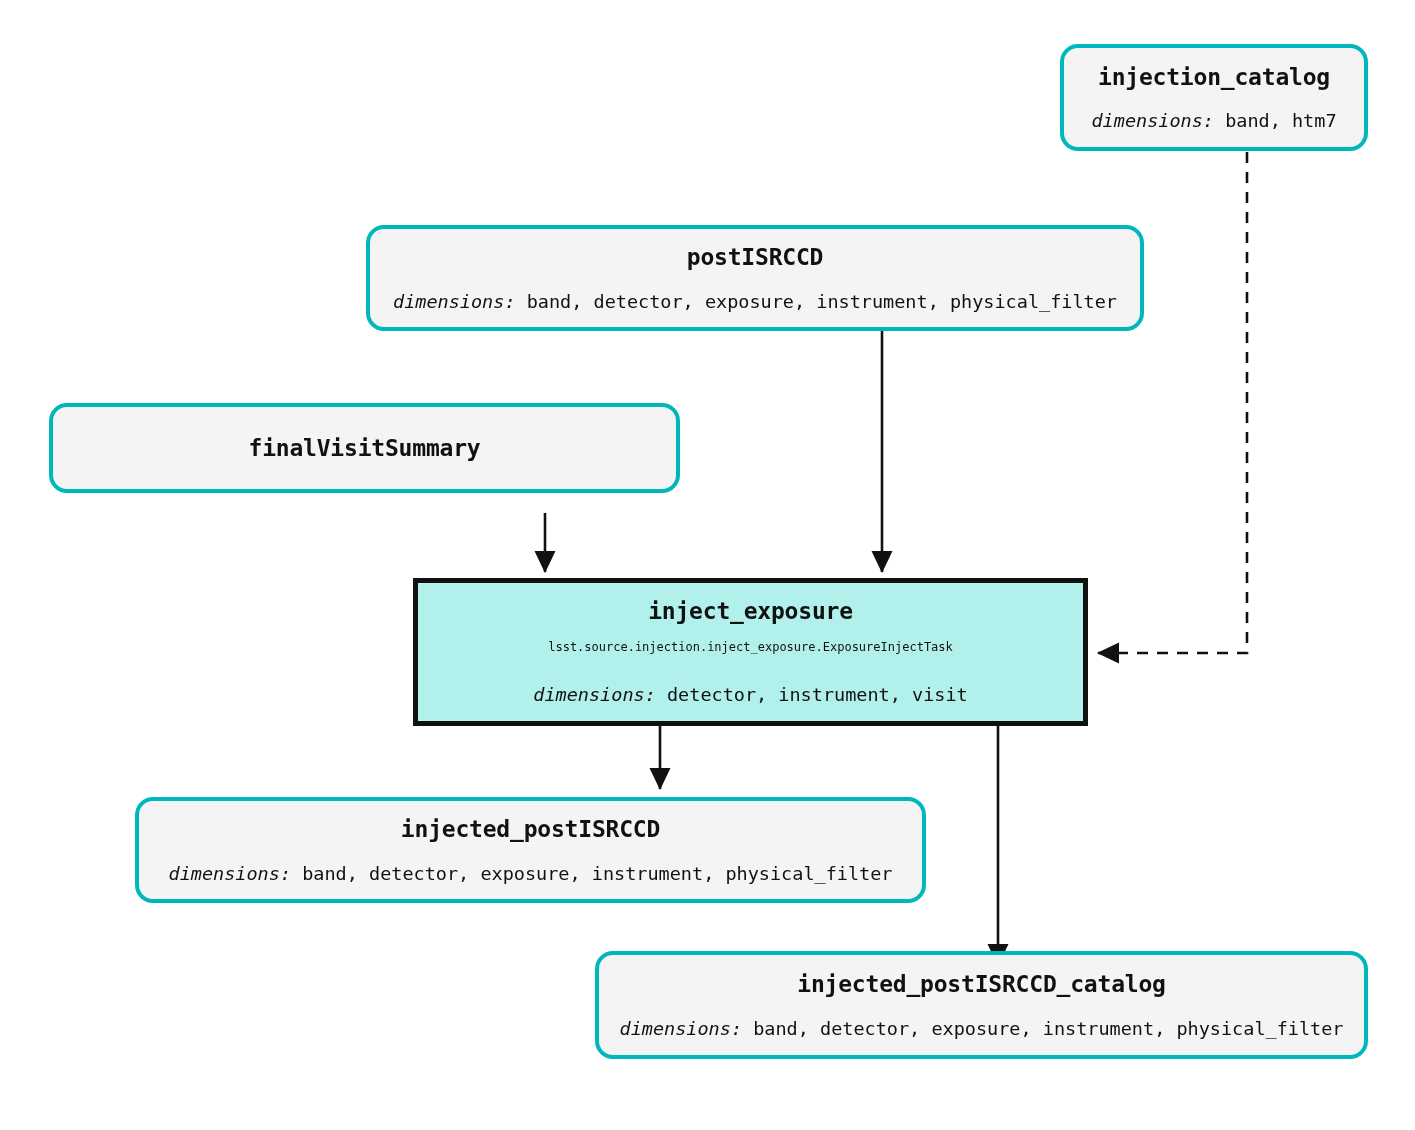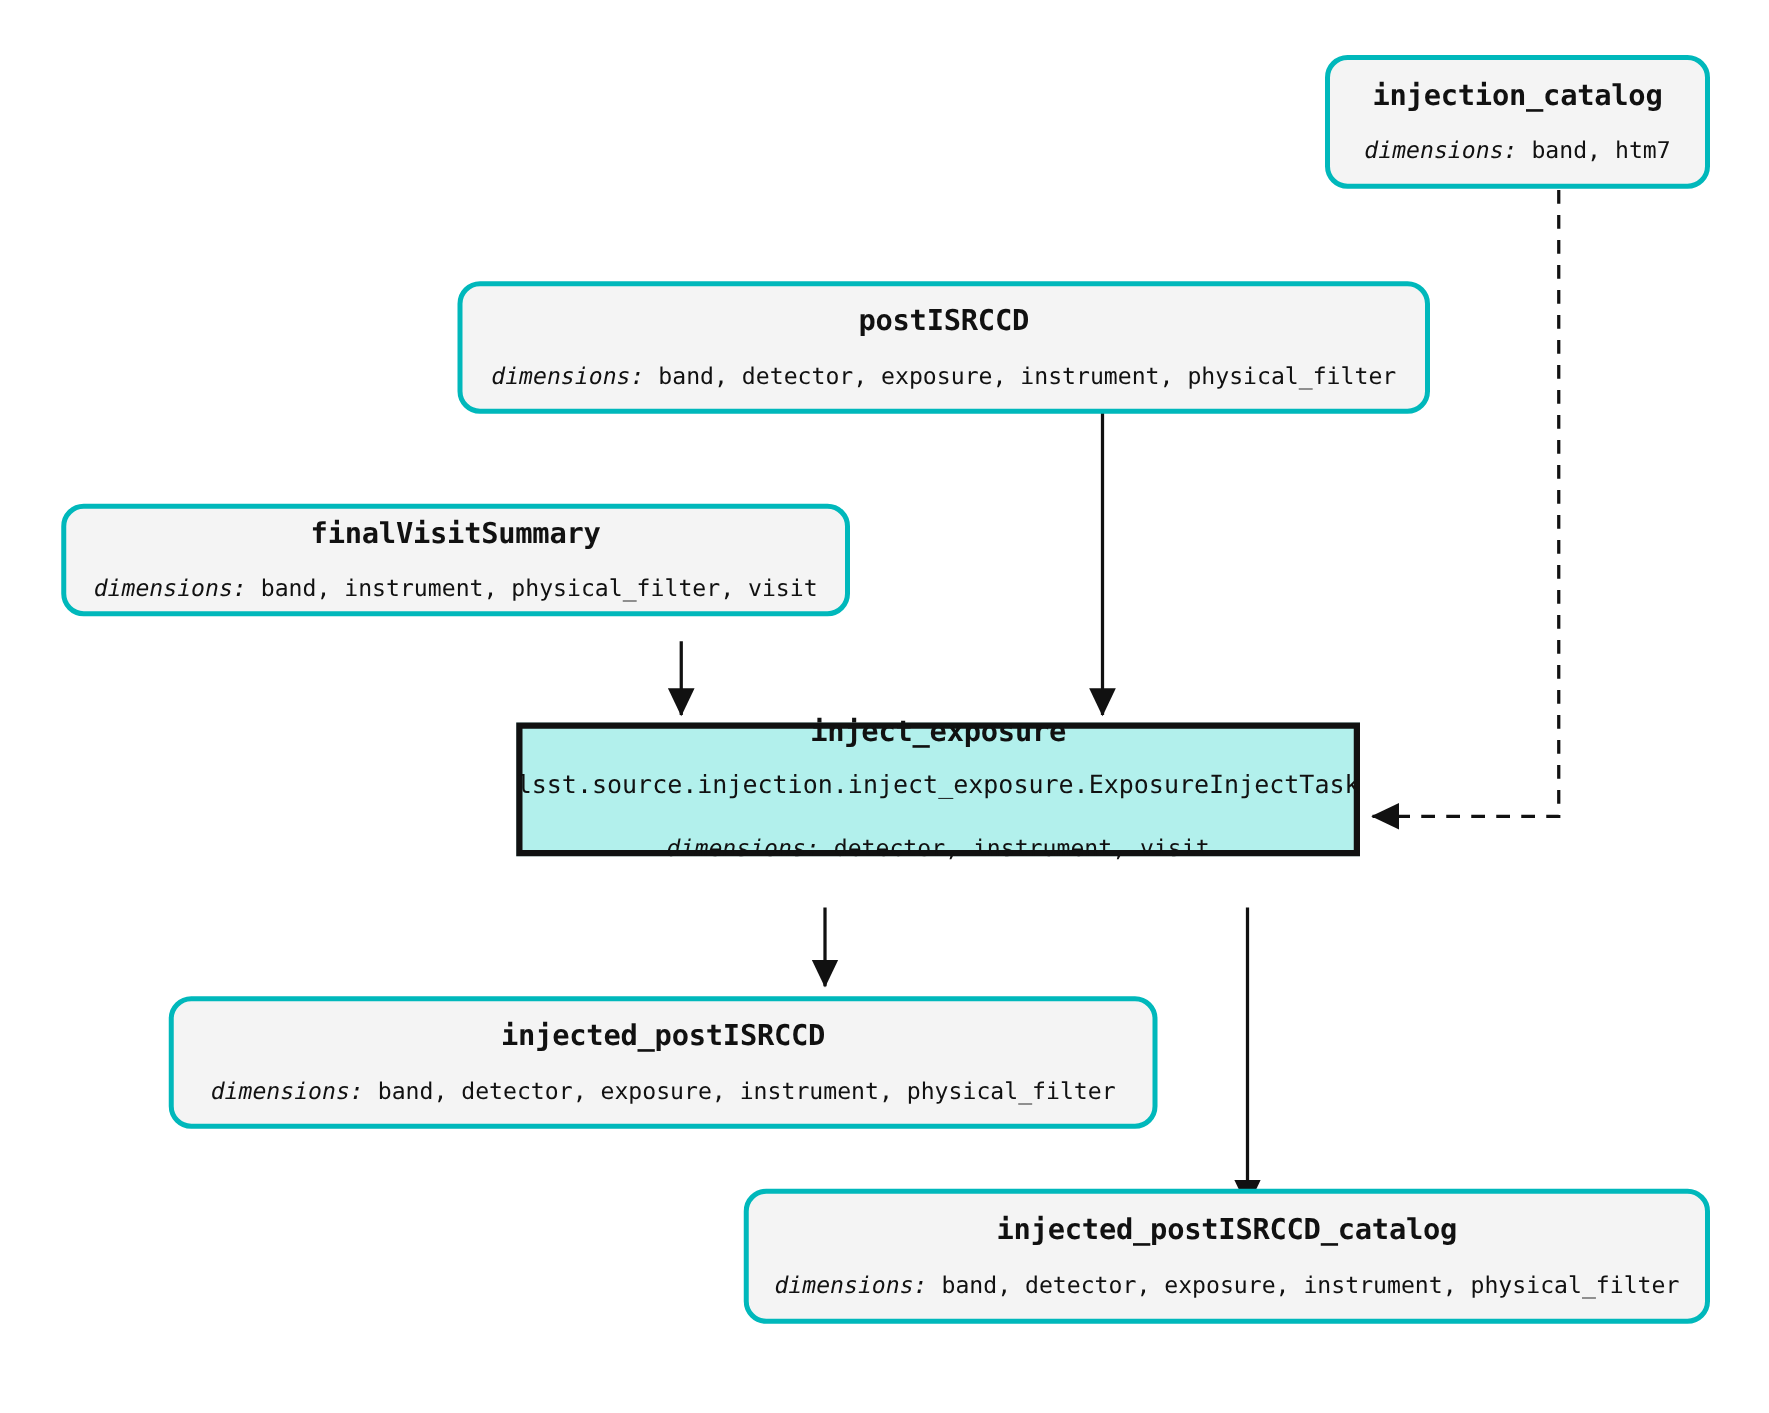--- a/index.html
+++ b/index.html
@@ -52,21 +52,21 @@
     color: #111111;
     letter-spacing: -0.2px;
     line-height: 1.15;
     white-space: nowrap;
   }
   .node.task .node-title {
     font-size: 23px;
   }
   .node-class {
     font-family: "DejaVu Sans Mono", monospace;
-    font-size: 20px;
+    font-size: 12px;
     color: #111111;
     line-height: 1.15;
     white-space: nowrap;
     margin-top: 16px;
   }
   .node-dims {
     font-family: "DejaVu Sans Mono", monospace;
     font-size: 18.5px;
     color: #111111;
     line-height: 1.15;
@@ -125,26 +125,23 @@
 
   <div class="node dataset" style="left:366px; top:225px; width:778px; height:106px;">
     <div class="node-title">postISRCCD</div>
     <div class="node-dims">
       <span class="dims-label">dimensions:</span><span class="dims-values"> band, detector, exposure, instrument, physical_filter</span>
     </div>
   </div>
 
   <div class="node dataset" style="left:49px; top:403px; width:631px; height:90px;">
     <div class="node-title">finalVisitSummary</div>
-    <div class="node-dims">
-      <span class="dims-label">dimensions:</span><span class="dims-values"> band, instrument, physical_filter, visit</span>
-    </div>
   </div>
 
-  <div class="node task" style="left:413px; top:578px; width:675px; height:107px;">
+  <div class="node task" style="left:413px; top:578px; width:675px; height:148px;">
     <div class="node-title">inject_exposure</div>
     <div class="node-class">lsst.source.injection.inject_exposure.ExposureInjectTask</div>
     <div class="node-dims">
       <span class="dims-label">dimensions:</span><span class="dims-values"> detector, instrument, visit</span>
     </div>
   </div>
 
   <div class="node dataset" style="left:135px; top:797px; width:791px; height:106px;">
     <div class="node-title">injected_postISRCCD</div>
     <div class="node-dims">

